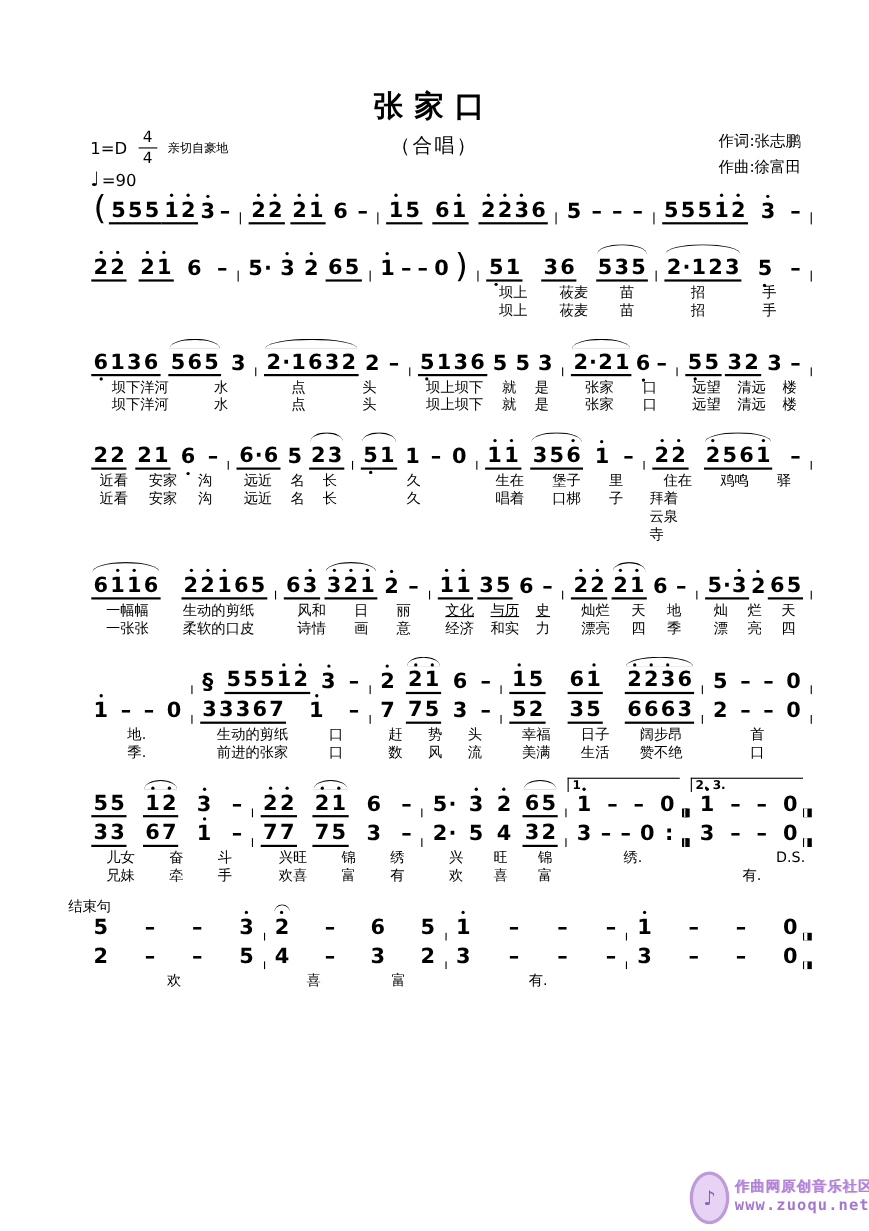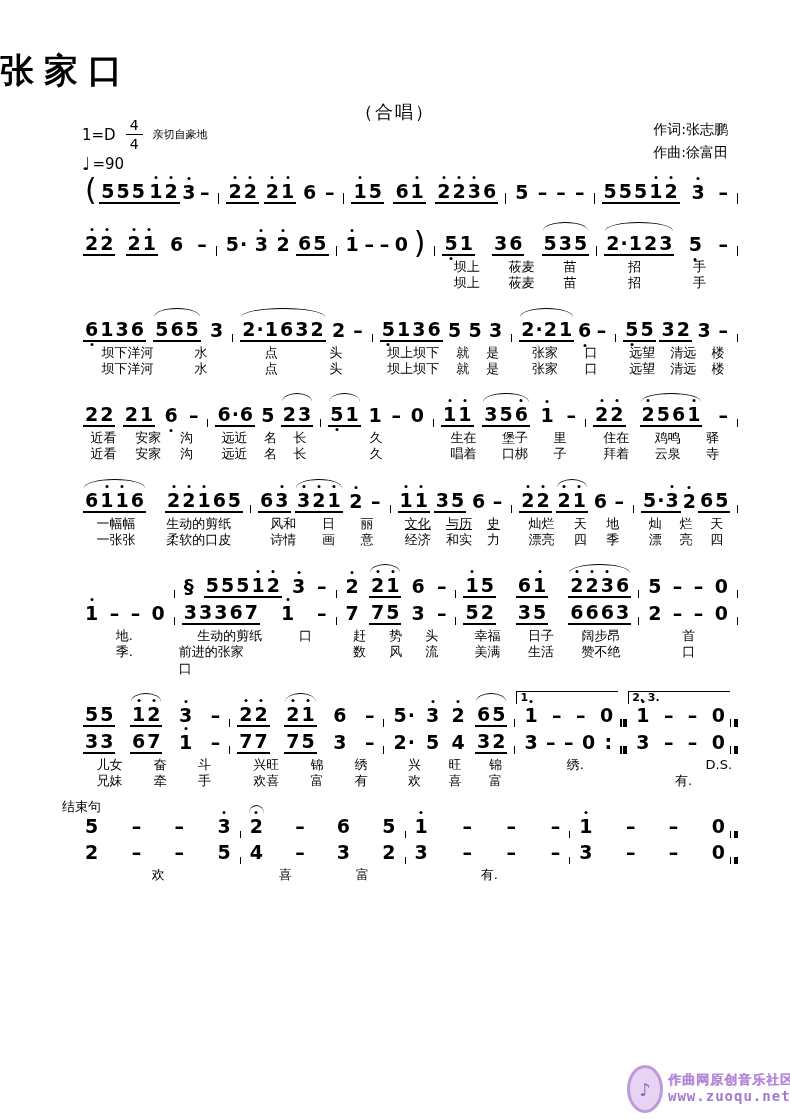--- a/index.html
+++ b/index.html
@@ -4,21 +4,21 @@
 <style>
   html,body{margin:0;padding:0;}
   body{
     width:790px;height:1119px;position:relative;overflow:hidden;
     background:#ffffff;color:#000;
     font-family:"DejaVu Sans","Liberation Sans",sans-serif;
   }
   
   .header{position:relative;height:160px;}
   .title{
-    padding-top:48px;font-size:34px;font-weight:bold;
+    text-align:center;padding-top:78px;font-size:27px;font-weight:bold;
     letter-spacing:10px;font-family:"DejaVu Serif","Liberation Serif",serif;
   }
   .subtitle{text-align:center;font-size:18px;margin-top:6px;letter-spacing:2px;
     font-family:"DejaVu Serif","Liberation Serif",serif;}
   .credits{position:absolute;right:62px;top:118px;font-size:14px;line-height:1.65;text-align:left;}
   .keyblock{position:absolute;left:82px;top:118px;font-size:15px;}
   .keyrow{display:flex;align-items:center;gap:10px;}
   .frac{display:inline-flex;flex-direction:column;align-items:center;font-size:14px;line-height:1;}
   .frac .ftop{border-bottom:1px solid #000;padding:0 4px 2px;margin-bottom:2px;}
   .expression{font-size:11px;}
@@ -603,21 +603,21 @@
         <div class="lyric-cell" style="flex-grow: 5;">
           <span>久</span>
         </div>
         <div class="bar ghost"></div>
         <div class="lyric-cell" style="flex-grow: 7;">
           <span>唱着</span>
           <span>口梆</span>
           <span>子</span>
         </div>
         <div class="bar ghost"></div>
-        <div class="lyric-cell" style="flex-grow: 7;">
+        <div class="lyric-cell" style="flex-grow: 7; flex-direction: column;">
           <span>拜着</span>
           <span>云泉</span>
           <span>寺</span>
         </div>
         <div class="bar ghost"></div>
       </div>
     </div>
     <div class="system">
       <div class="stave">
         <div class="measure" style="flex-grow: 9;">
@@ -945,21 +945,21 @@
         <div class="lyric-cell" style="flex-grow: 4;">
           <span>首</span>
         </div>
         <div class="bar ghost"></div>
       </div>
       <div class="lyrics">
         <div class="lyric-cell" style="flex-grow: 4;">
           <span>季.</span>
         </div>
         <div class="bar ghost"></div>
-        <div class="lyric-cell" style="flex-grow: 7; flex-direction: column;">
+        <div class="lyric-cell" style="flex-grow: 7;">
           <span>前进的张家</span>
           <span>口</span>
         </div>
         <div class="bar ghost"></div>
         <div class="lyric-cell" style="flex-grow: 5;">
           <span>数</span>
           <span>风</span>
           <span>流</span>
         </div>
         <div class="bar ghost"></div>

